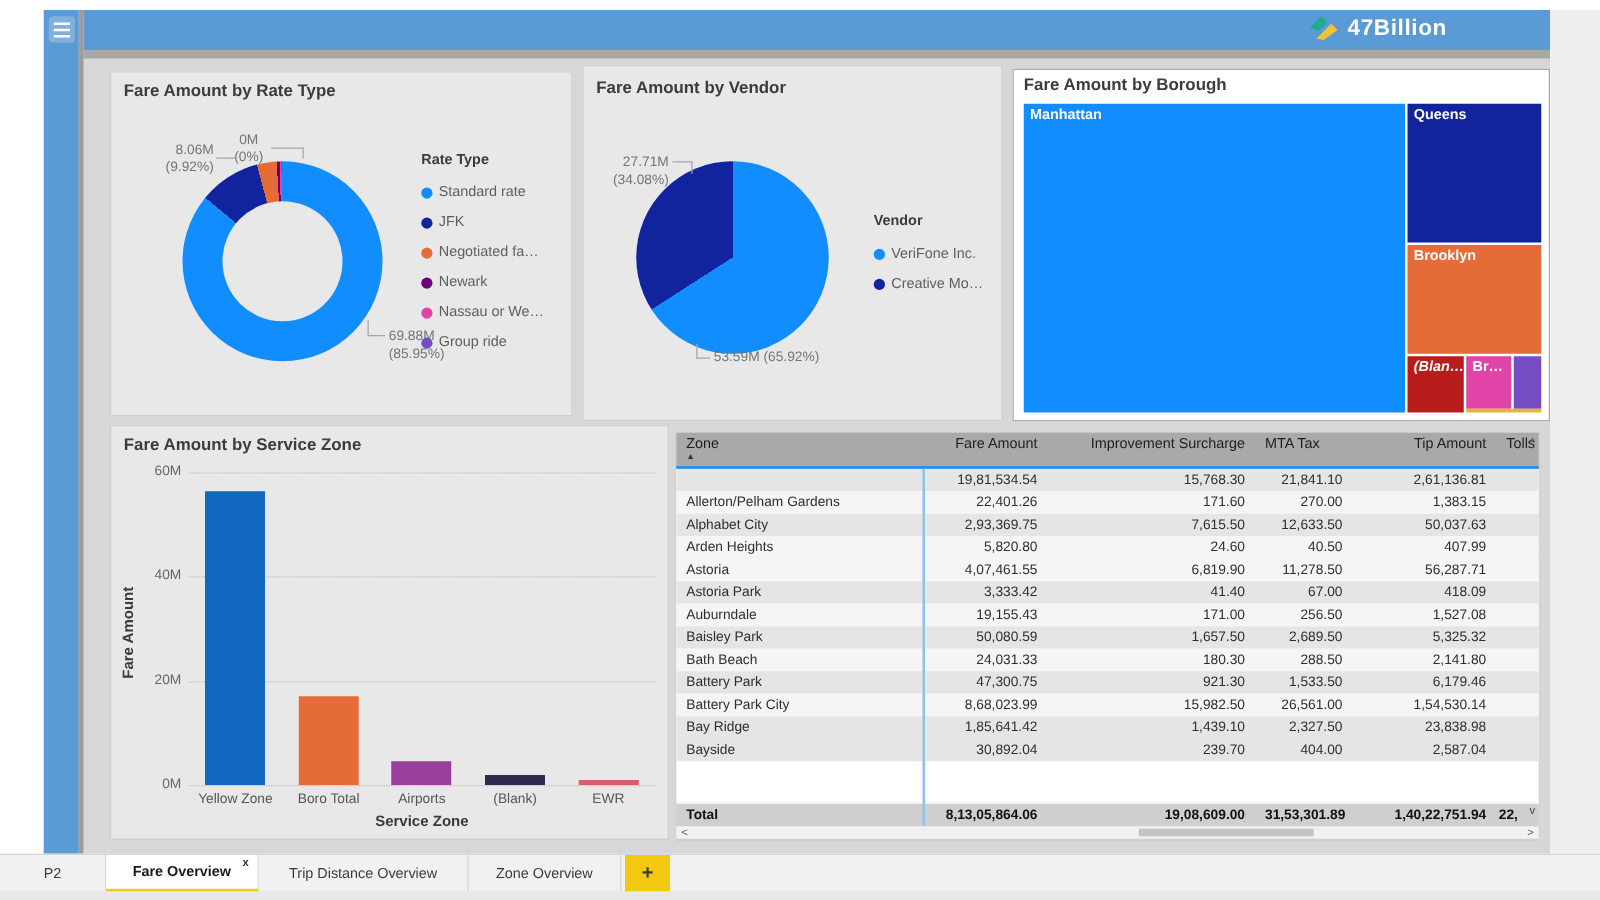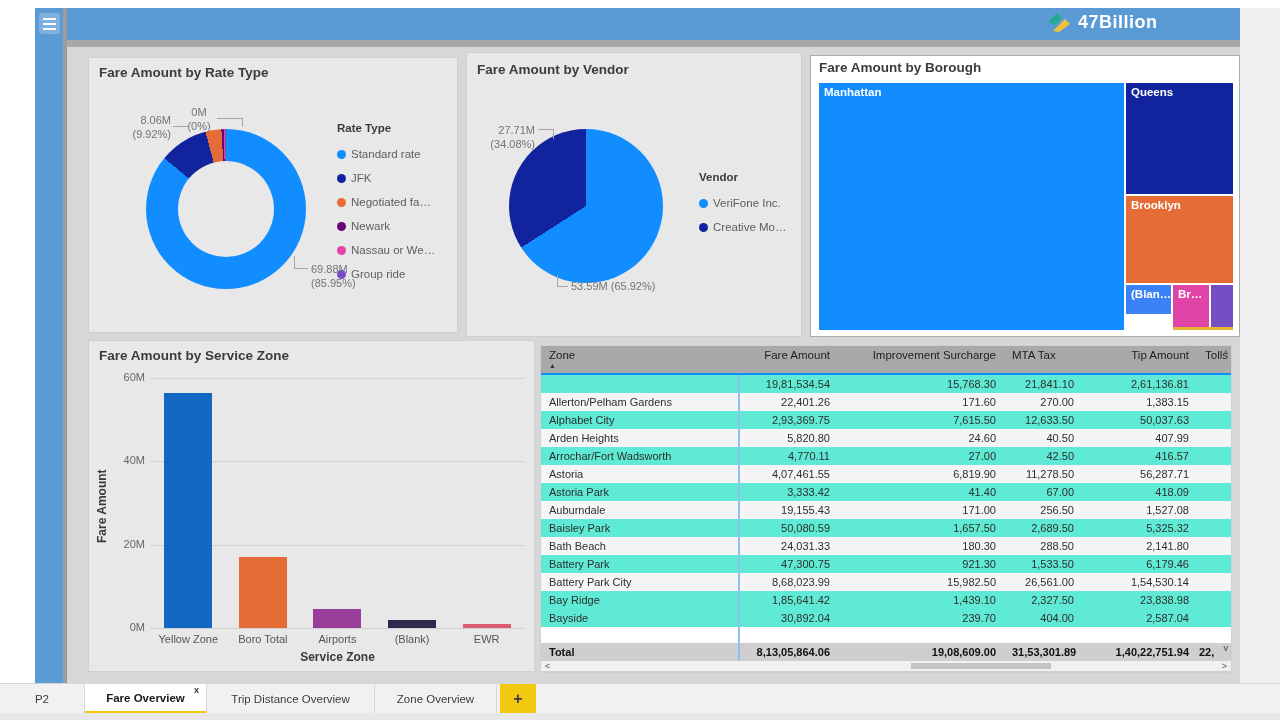--- a/index.html
+++ b/index.html
@@ -70,21 +70,21 @@
 
   
   .t-grid { display:grid; grid-template-columns:197px 100px 166px 78px 115px 1fr; }
   .t-header { position:absolute; left:0; top:0; width:690px; height:29px; background:#A9A9A9; border-bottom:2px solid #118DFF; }
   .t-header .hcell { font-size:11.5px; color:#1E1E1E; padding:3px 8px 0 8px; line-height:13px; overflow:hidden; white-space:nowrap; cursor:pointer; }
   .t-header .hcell.num { text-align:right; }
   .t-header .hcell.left { text-align:left; }
   .sort-arrow { display:block; font-size:7px; line-height:7px; color:#333333; }
   .t-body { position:absolute; left:0; top:29px; width:690px; height:267px; overflow:hidden; }
   .t-row { height:18px; cursor:pointer; }
-  .t-row.dark { background:#5eead4; } .t-row.light { background:#F5F5F5; }
+  .t-row.dark { background:#e5e5e5; } .t-row.light { background:#F5F5F5; }
   .t-row .cell { font-size:11px; color:#2E2E2E; line-height:18px; padding:0 8px; white-space:nowrap; overflow:hidden; }
   .t-row .cell.num { text-align:right; }
   .t-total { position:absolute; left:0; top:296px; width:690px; height:31px; background:#CFCFCF; border-top:1px solid #FFFFFF; }
   .t-total .cell { font-size:11px; font-weight:bold; color:#111111; line-height:19px; padding:0 8px; white-space:nowrap; overflow:hidden; }
   .t-total .cell.num { text-align:right; }
   .t-total .cell.last { padding:0 2px; }
   .freeze-div { position:absolute; left:197px; top:29px; width:2px; height:286px; background:#8FC1EE; }
   .vscroll-up   { position:absolute; right:3px; top:3px; font-size:9px; color:#444444; cursor:pointer; }
   .vscroll-down { position:absolute; right:3px; top:297px; font-size:9px; color:#444444; cursor:pointer; z-index:3; }
   .hscroll { position:absolute; left:0; top:315px; width:690px; height:10px; background:#F1F1F1; }
@@ -211,21 +211,21 @@
     <div class="treemap" id="treemap">
         <div class="tm-tile" style="left: 307px; top: 0px; width: 107px; height: 111px; background: rgb(18, 35, 158);">
           <div class="tm-label">Queens</div>
         </div>
         <div class="tm-tile" style="left: 0px; top: 0px; width: 305px; height: 247px; background: rgb(17, 141, 255);">
           <div class="tm-label">Manhattan</div>
         </div>
         <div class="tm-tile" style="left: 307px; top: 113px; width: 107px; height: 87px; background: rgb(230, 108, 55);">
           <div class="tm-label">Brooklyn</div>
         </div>
-        <div class="tm-tile" style="left: 307px; top: 202px; width: 45px; height: 29px; background: #3b82f6;">
+        <div class="tm-tile" style="left: 307px; top: 202px; width: 45px; height: 45px; background: #b91c1c; font-style: italic;">
           <div class="tm-label">(Blan…</div>
         </div>
         <div class="tm-tile" style="left: 354px; top: 202px; width: 36px; height: 42px; background: rgb(224, 68, 167);">
           <div class="tm-label">Br…</div>
         </div>
         <div class="tm-tile" style="left: 392px; top: 202px; width: 22px; height: 42px; background: rgb(116, 78, 194);"></div>
         <div class="tm-tile" style="left: 354px; top: 244px; width: 60px; height: 3px; background: rgb(232, 181, 49);"></div>
       </div>
   </section>
 
@@ -304,28 +304,20 @@
           <div class="cell num"></div>
         </div>
         <div class="t-row t-grid light">
           <div class="cell">Arden Heights</div>
           <div class="cell num">5,820.80</div>
           <div class="cell num">24.60</div>
           <div class="cell num">40.50</div>
           <div class="cell num">407.99</div>
           <div class="cell num"></div>
         </div>
-        <div class="t-row t-grid dark">
-          <div class="cell">Arrochar/Fort Wadsworth</div>
-          <div class="cell num">4,770.11</div>
-          <div class="cell num">27.00</div>
-          <div class="cell num">42.50</div>
-          <div class="cell num">416.57</div>
-          <div class="cell num"></div>
-        </div>
         <div class="t-row t-grid light">
           <div class="cell">Astoria</div>
           <div class="cell num">4,07,461.55</div>
           <div class="cell num">6,819.90</div>
           <div class="cell num">11,278.50</div>
           <div class="cell num">56,287.71</div>
           <div class="cell num"></div>
         </div>
         <div class="t-row t-grid dark">
           <div class="cell">Astoria Park</div>

